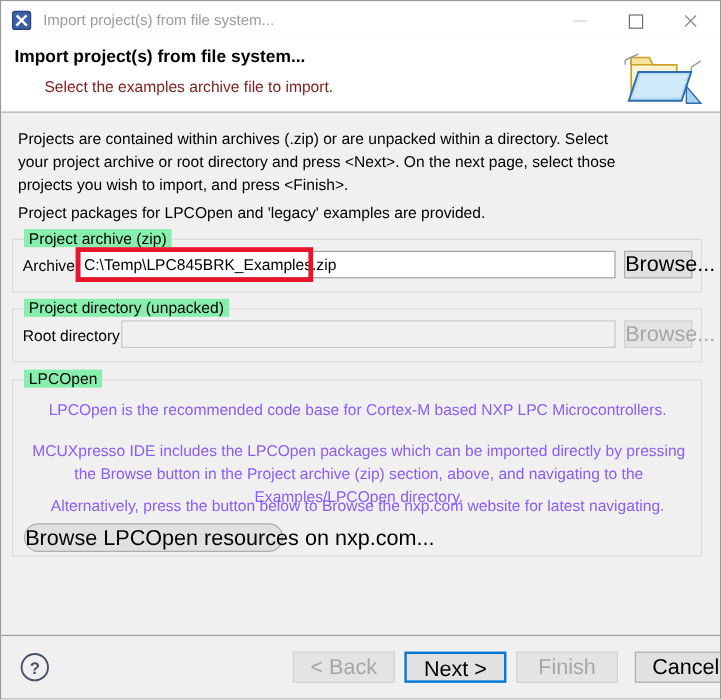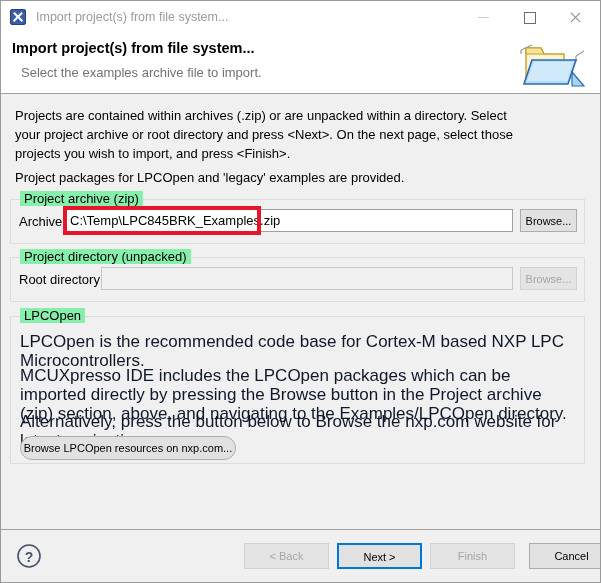--- a/index.html
+++ b/index.html
@@ -104,23 +104,23 @@
   }
   #header-title {
     position: absolute;
     left: 11px; top: 7px;
     font-size: 14.5px;
     font-weight: bold;
     color: #000000;
   }
   #header-subtitle {
     position: absolute;
-    left: 20px; top: 32px;
-    font-size: 13px;
-    color: #737373;
+    left: 36px; top: 32px;
+    font-size: 13px;
+    color: #7f1d1d;
   }
   #folder-icon {
     position: absolute;
     right: 12px; top: 5px;
     width: 76px; height: 52px;
   }
 
   
   #body {
     position: absolute;
@@ -183,21 +183,21 @@
     border-color: #c8c8c8;
     color: #9a9a9a;
   }
 
   .btn {
     position: absolute;
     box-sizing: border-box;
     background: #e1e1e1;
     border: 1px solid #adadad;
     font-family: "Liberation Sans", sans-serif;
-    font-size: 11px;
+    font-size: 18px;
     color: #000000;
     text-align: center;
     white-space: nowrap;
     cursor: default;
     padding: 0;
   }
   .btn.disabled {
     color: #a6a6a6;
     border-color: #d2d2d2;
     background: #e4e4e4;
@@ -211,23 +211,24 @@
   #red-highlight {
     position: absolute;
     box-sizing: border-box;
     border: 4px solid #e8142a;
     pointer-events: none;
   }
 
   
   .lp-text {
     position: absolute;
-    font-size: 17px;
-    color: #0f172a;
+    font-size: 13px;
+    color: #8b5cf6;
     line-height: 19px;
+    text-align: center;
   }
 
   
   #footer {
     position: absolute;
     left: 0; top: 528px;
     width: 599px;
     height: 53px;
     background: #f0f0f0;
     border-top: 1px solid #a0a0a0;

